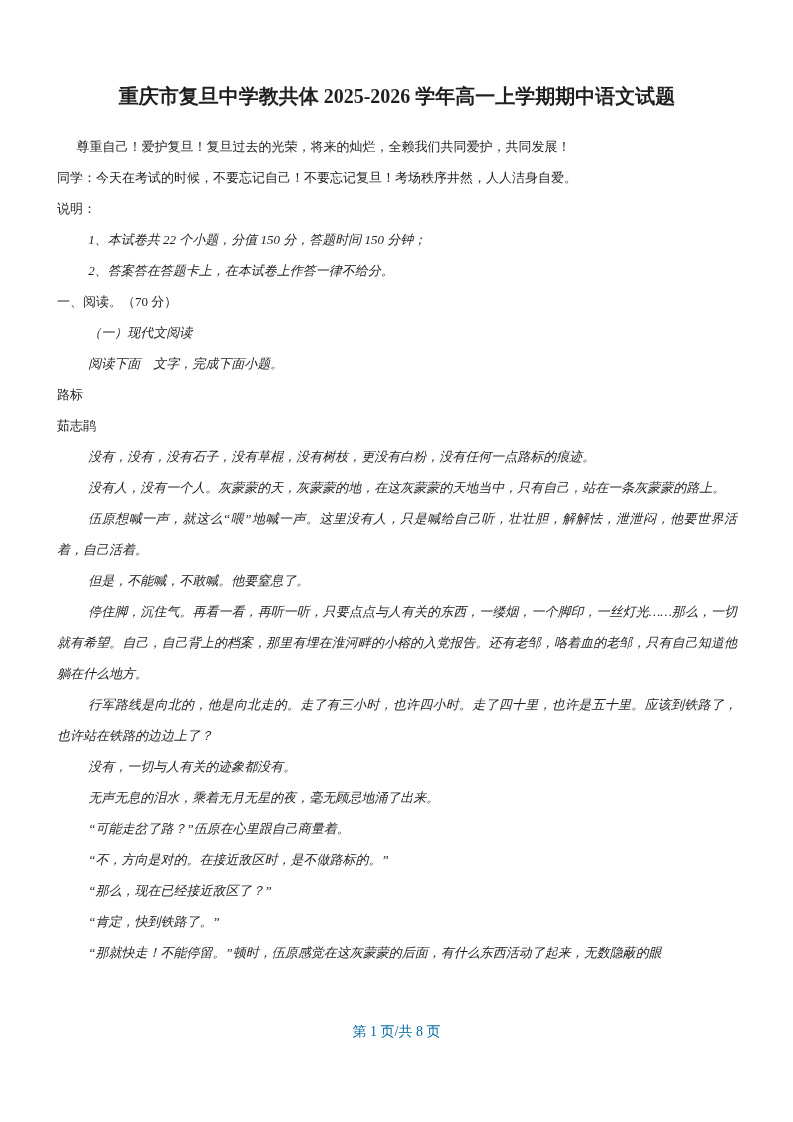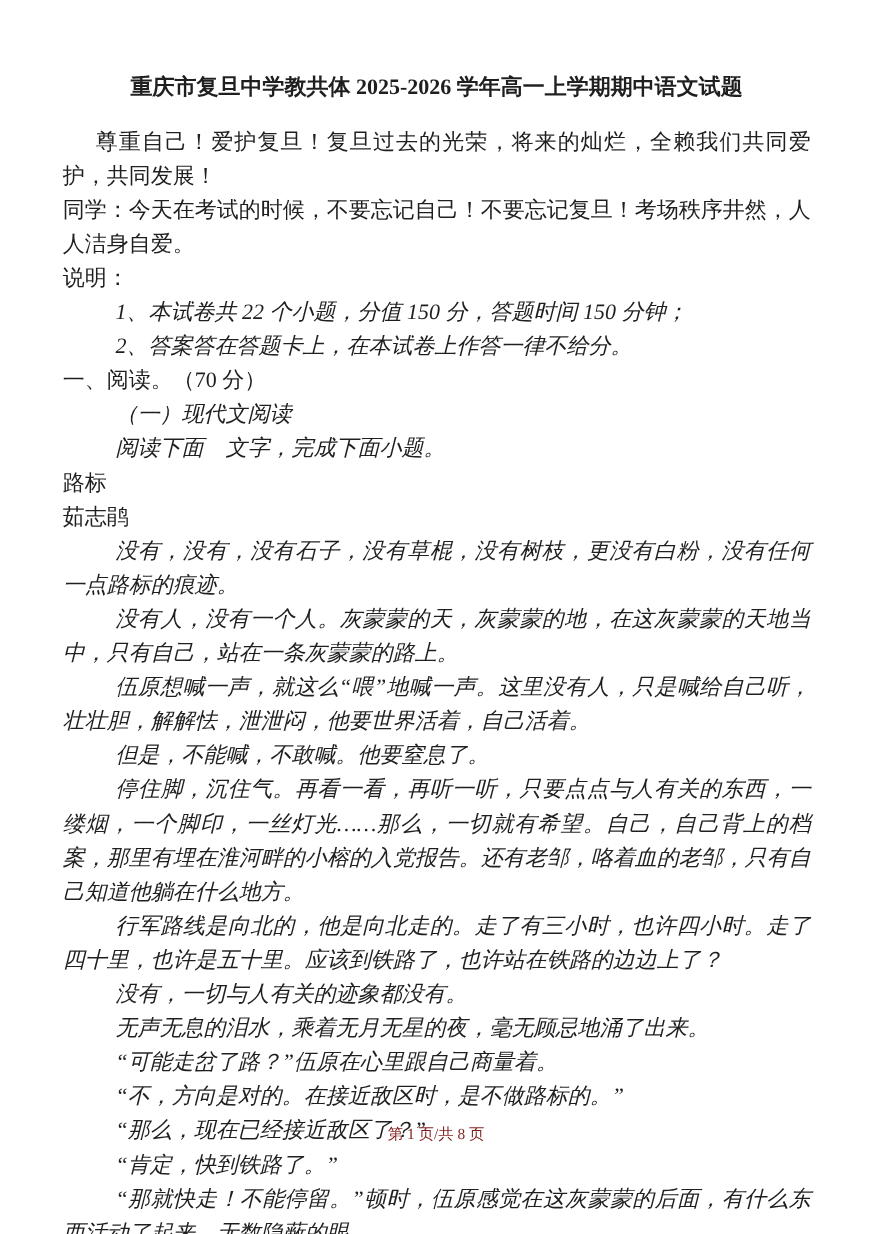--- a/index.html
+++ b/index.html
@@ -7,52 +7,52 @@
     padding: 0;
     background: #ffffff;
   }
   .page {
     position: relative;
     width: 793px;
     height: 1122px;
     margin: 0 auto;
     background: #ffffff;
     box-sizing: border-box;
-    padding: 64px 56px 0 57px;
+    padding: 81px 56px 0 57px;
     font-family: "Liberation Serif", "DejaVu Serif", serif;
     color: #1f1f1f;
     overflow: hidden;
   }
   .doc-title {
     font-size: 20px;
     font-weight: bold;
     text-align: center;
     line-height: 30px;
     margin: 0 0 20px 0;
   }
   p.line {
-    font-size: 20px;
+    font-size: 13px;
     line-height: 31px;
     margin: 0;
     text-align: justify;
   }
   .indent    { text-indent: 2.4em; font-style: italic; }
   .indent-sm { text-indent: 1.5em; }
   .centered  { text-align: center; text-indent: 0; }
   .gap-sm    { margin-top: 6px; }
   .gap-xs    { margin-top: 4px; }
   .footer {
     position: absolute;
     top: 1022px;
     left: 0;
     right: 0;
     text-align: center;
     font-size: 14px;
     line-height: 20px;
-    color: #7f1d1d;
+    color: #0369a1;
   }
 </style>
 </head>
 <body>
 
 <main class="page">
 
   <h1 class="doc-title">重庆市复旦中学教共体 2025-2026 学年高一上学期期中语文试题</h1>
 
   <p class="line indent-sm">尊重自己！爱护复旦！复旦过去的光荣，将来的灿烂，全赖我们共同爱护，共同发展！</p>

